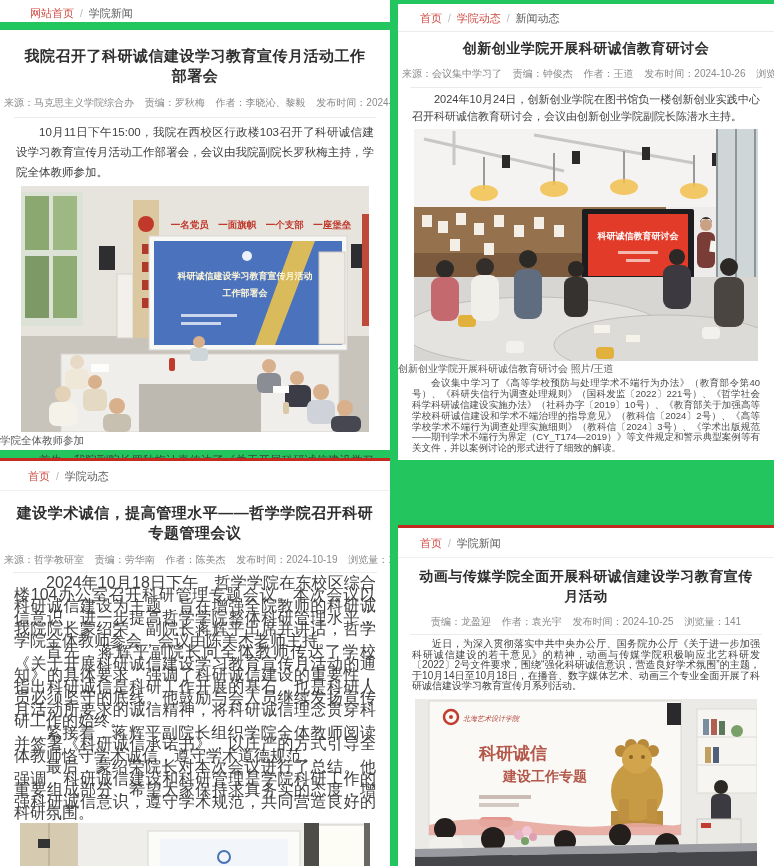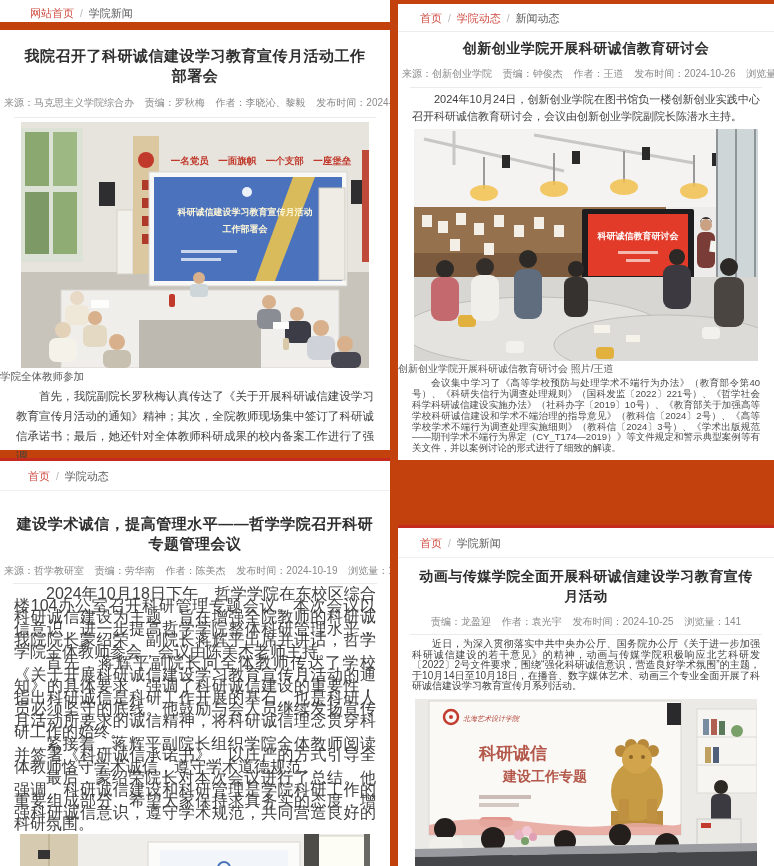--- a/index.html
+++ b/index.html
@@ -1,16 +1,16 @@
 <!DOCTYPE html>
 <html><head>
 <meta charset="utf-8">
 <style>
   html,body{margin:0;padding:0;background:#e6e6e6;font-family:"Liberation Sans","DejaVu Sans",sans-serif;}
-  .canvas{position:relative;width:774px;height:866px;background:#c2410c;overflow:hidden;}
+  .canvas{position:relative;width:774px;height:866px;background:#22c55e;overflow:hidden;}
   .page{position:absolute;background:#fff;box-sizing:border-box;}
 
   .crumbs{display:flex;align-items:center;font-size:11px;line-height:13px;}
   .crumb.red{color:#cf4a40;}
   .crumb.cur{color:#5a5a5a;}
   .sep{color:#b8b8b8;padding:0 6px;font-size:10px;}
 
   .title{text-align:center;font-weight:700;color:#2e2e2e;letter-spacing:0.5px;}
   .meta{text-align:center;color:#8a8a8a;font-size:10px;white-space:nowrap;overflow:hidden;}
   .meta span{margin:0 4px;}
@@ -37,21 +37,21 @@
   #tr .meta{margin-top:4px;}
   #tr .rule{margin:6px 12px 0;}
   #tr .para-a{font-size:11px;line-height:17px;padding:0 14px;margin-top:3px;}
   #tr .fig{margin-top:4px;}
   #tr .cap{font-size:10px;line-height:12px;margin-top:2px;}
   #tr .para-b{font-size:9.5px;line-height:10.8px;padding:0 14px;margin-top:3px;color:#4a4a4a;}
 
   
   #bl{left:0;top:458px;width:390px;height:411px;}
   #bl .crumbs{padding:9px 0 7px 28px;border-bottom:1px solid #f1efef;}
-  #bl .title{font-size:15px;line-height:20px;margin-top:23px;padding:0 12px;}
+  #bl .title{font-size:15px;line-height:20px;margin-top:12px;padding:0 12px;}
   #bl .meta{margin-top:4px;}
   #bl .rule{margin:5px 13px 0;}
   #bl .paras{padding:4px 14px 0;}
   #bl .para{font-size:16px;line-height:11.5px;}
   #bl .fig{margin-top:4px;}
 
   
   #br{left:398px;top:525px;width:376px;height:341px;}
   #br .crumbs{padding:9px 0 7px 22px;border-bottom:1px solid #f1efef;}
   #br .title{font-size:14px;line-height:20px;margin-top:8px;padding:0 18px;}
@@ -74,20 +74,21 @@
   <article class="page" id="tl">
     <h1 class="title">我院召开了科研诚信建设学习教育宣传月活动工作部署会</h1>
     <div class="meta">
       <span>来源：马克思主义学院综合办</span>
       <span>责编：罗秋梅</span>
       <span>作者：李晓沁、黎毅</span>
       <span>发布时间：2024-10-15</span>
       
     </div>
     <hr class="rule">
+    <p class="para">10月11日下午15:00，我院在西校区行政楼103召开了科研诚信建设学习教育宣传月活动工作部署会，会议由我院副院长罗秋梅主持，学院全体教师参加。</p>
 
     <svg class="fig" width="348" height="246" viewBox="0 0 348 246">
       <rect width="348" height="246" fill="#e7e4de"></rect>
       <rect y="150" width="348" height="96" fill="#c8c4bc"></rect>
 
       <rect x="0" y="6" width="62" height="134" fill="#dde2d6"></rect>
       <rect x="4" y="10" width="24" height="54" fill="#8aa870"></rect>
         <rect x="32" y="10" width="24" height="54" fill="#9db883"></rect>
       <rect x="4" y="70" width="24" height="62" fill="#7d9a66"></rect>
         <rect x="32" y="70" width="24" height="62" fill="#8fac74"></rect>
@@ -149,21 +150,21 @@
   <article class="page" id="tr">
     <div class="crumbs">
       <span class="crumb red">首页</span>
       <span class="sep">/</span>
       <span class="crumb red">学院动态</span>
       <span class="sep">/</span>
       <span class="crumb cur">新闻动态</span>
     </div>
     <h1 class="title">创新创业学院开展科研诚信教育研讨会</h1>
     <div class="meta">
-      <span>来源：创新创业学院</span>
+      <span>来源：会议集中学习了</span>
       <span>责编：钟俊杰</span>
       <span>作者：王道</span>
       <span>发布时间：2024-10-26</span>
       <span>浏览量：206</span>
     </div>
     <hr class="rule">
     <p class="para para-a">2024年10月24日，创新创业学院在图书馆负一楼创新创业实践中心召开科研诚信教育研讨会，会议由创新创业学院副院长陈潜水主持。</p>
 
     <svg class="fig" width="344" height="232" viewBox="0 0 344 232">
       <rect width="344" height="232" fill="#edecea"></rect>

